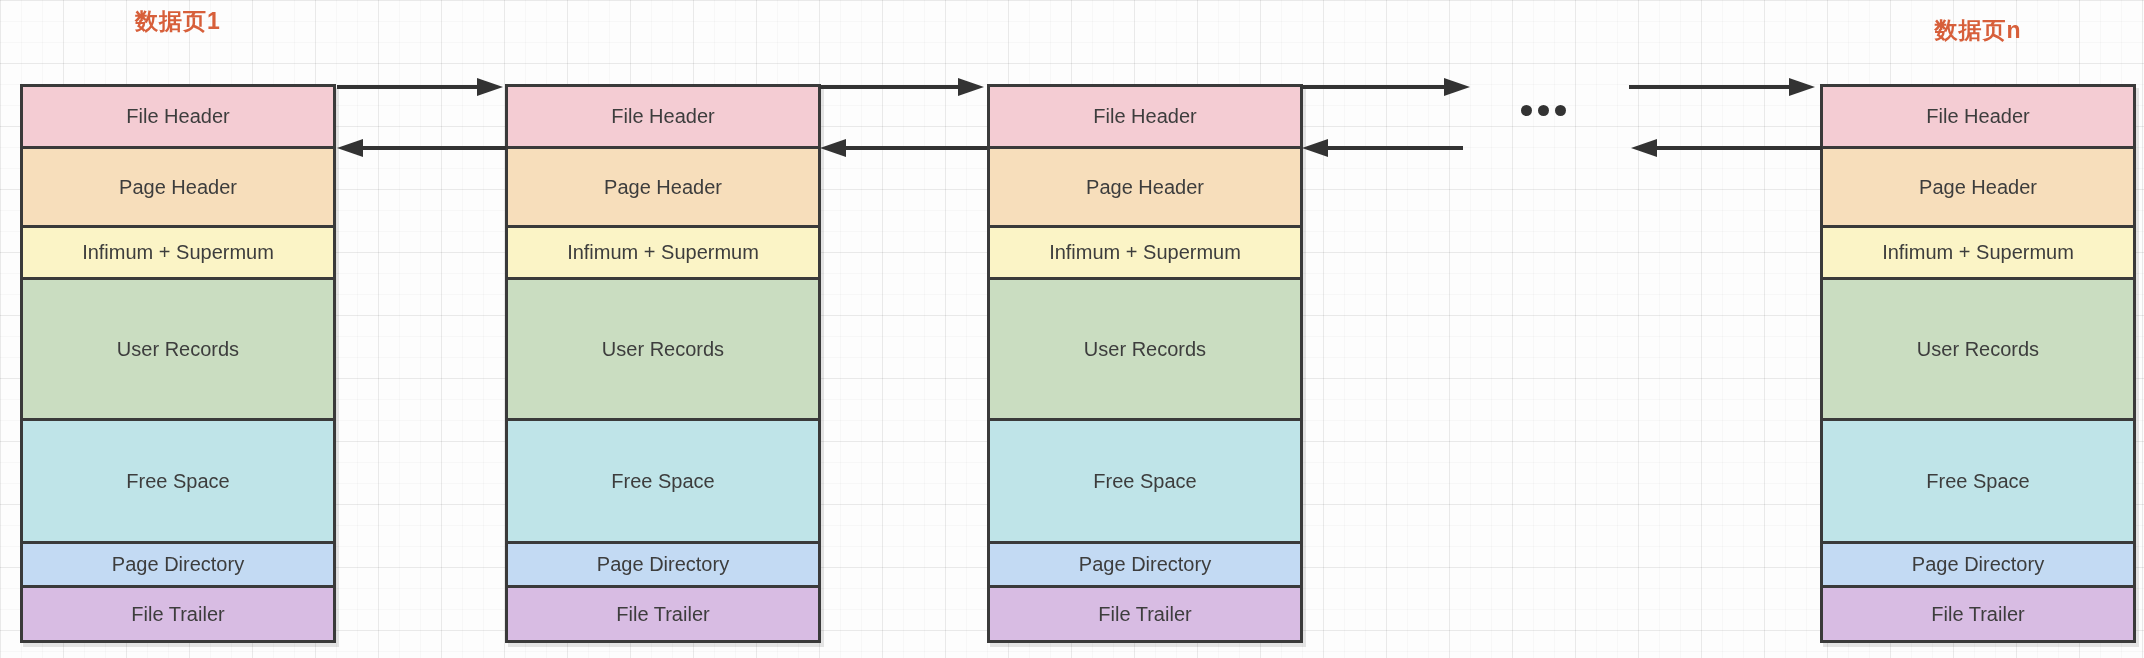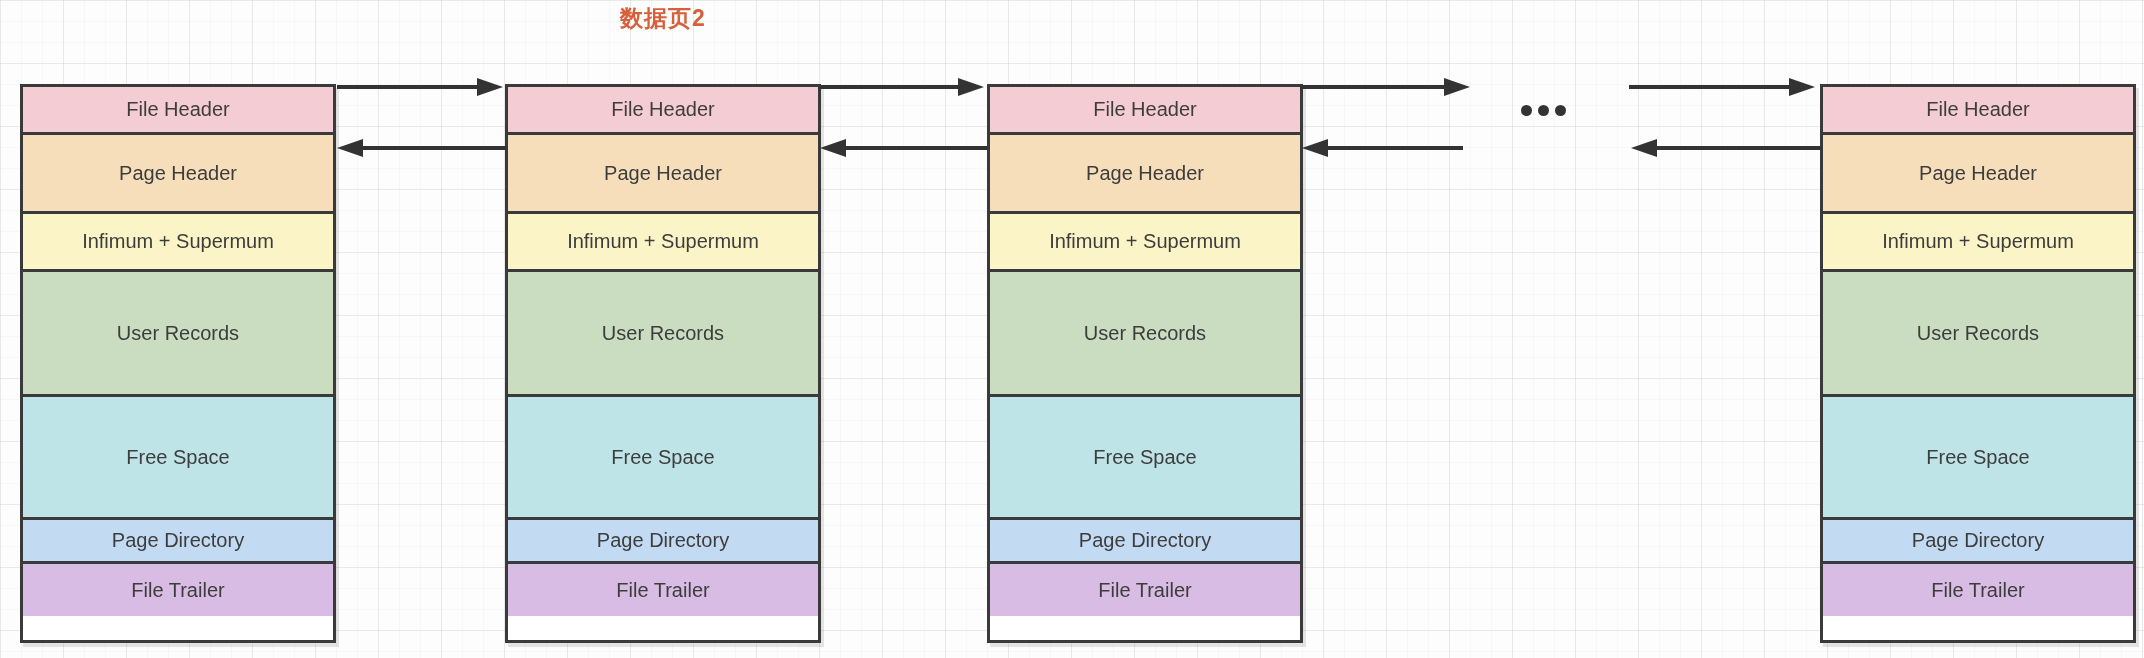--- a/index.html
+++ b/index.html
@@ -54,24 +54,24 @@
   .row{
     box-sizing:border-box;
     border-bottom:3px solid var(--border-color);
     display:flex;
     align-items:center;
     justify-content:center;
     font-size:20px;
     color:var(--label-color);
   }
   .row:last-child{border-bottom:none;}
-  .h-fh{height:48px;text-align:center;}
+  .h-fh{height:62px;text-align:center;}
   .h-ph{height:79px;}
-  .h-is{height:58px;}
-  .h-ur{height:125px;}
+  .h-is{height:52px;}
+  .h-ur{height:141px;}
   .h-fs{height:123px;}
   .h-pd{height:44px;}
   .h-ft{height:52px;}
 
   .arrow{position:absolute;height:18px;}
   .arrow .line{position:absolute;top:7px;height:4px;background:var(--arrow-color);}
   .fwd{top:78px;}
   .fwd .line{left:0;right:22px;}
   .fwd .head{
     position:absolute;right:0;top:0;width:0;height:0;
@@ -101,21 +101,22 @@
   .dots .dot{
     width:11px;height:11px;border-radius:50%;
     background:var(--arrow-color);
   }
 </style>
 </head>
 <body>
 
 <div id="canvas">
 
-  <div class="page-title t2">数据页2</div>
+  <div class="page-title t1">数据页1</div>
+  <div class="page-title tn">数据页n</div>
 
   <div class="page p1">
     <div class="row h-fh" style="background-color: rgb(244, 204, 211);">File Header</div>
     <div class="row h-ph" style="background-color: rgb(247, 222, 187);">Page Header</div>
     <div class="row h-is" style="background-color: rgb(251, 244, 198);">Infimum + Supermum</div>
     <div class="row h-ur" style="background-color: rgb(202, 221, 193);">User Records</div>
     <div class="row h-fs" style="background-color: rgb(191, 228, 232);">Free Space</div>
     <div class="row h-pd" style="background-color: rgb(195, 218, 243);">Page Directory</div>
     <div class="row h-ft" style="background-color: rgb(216, 188, 227);">File Trailer</div>
   </div>

